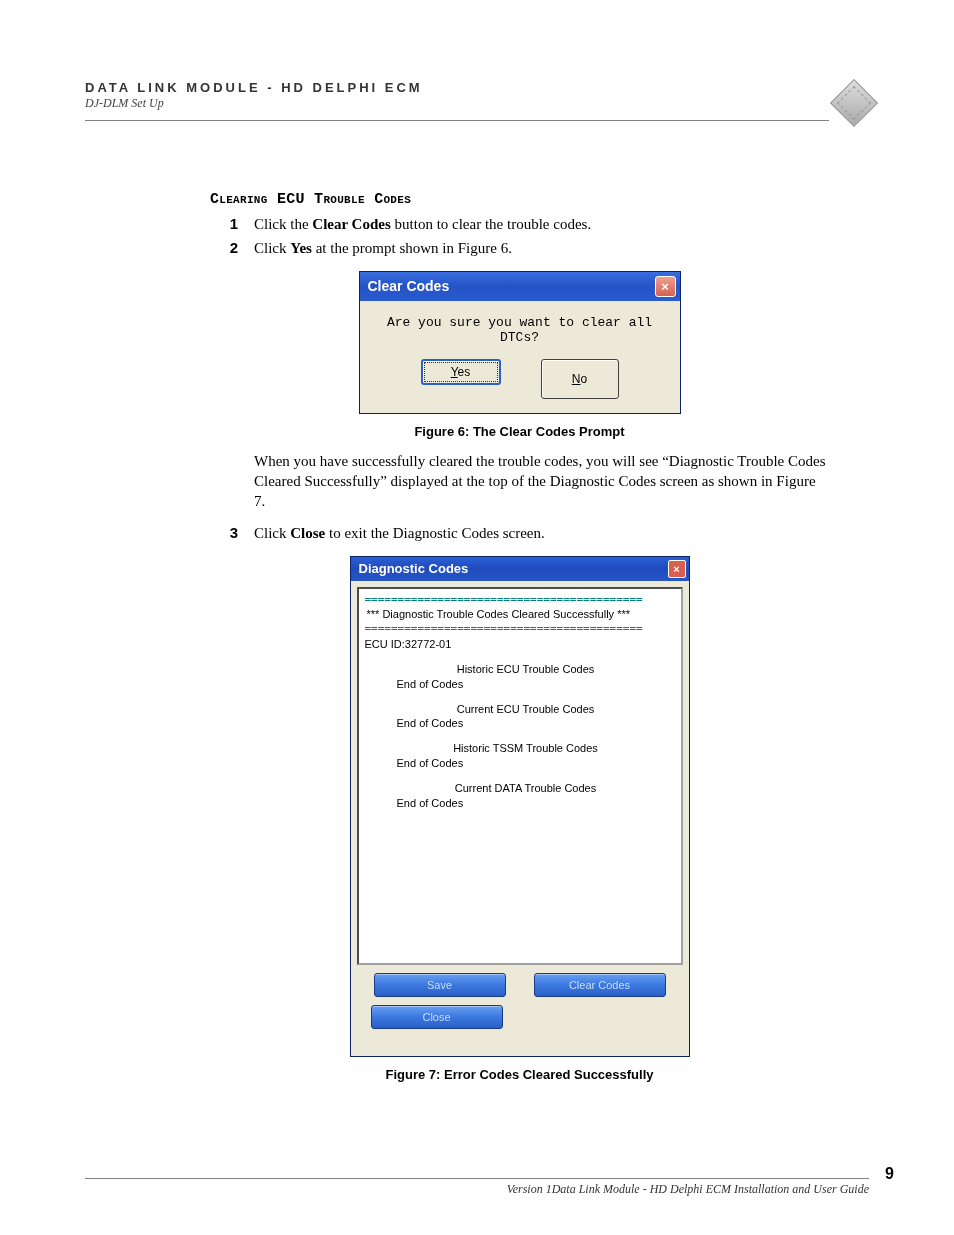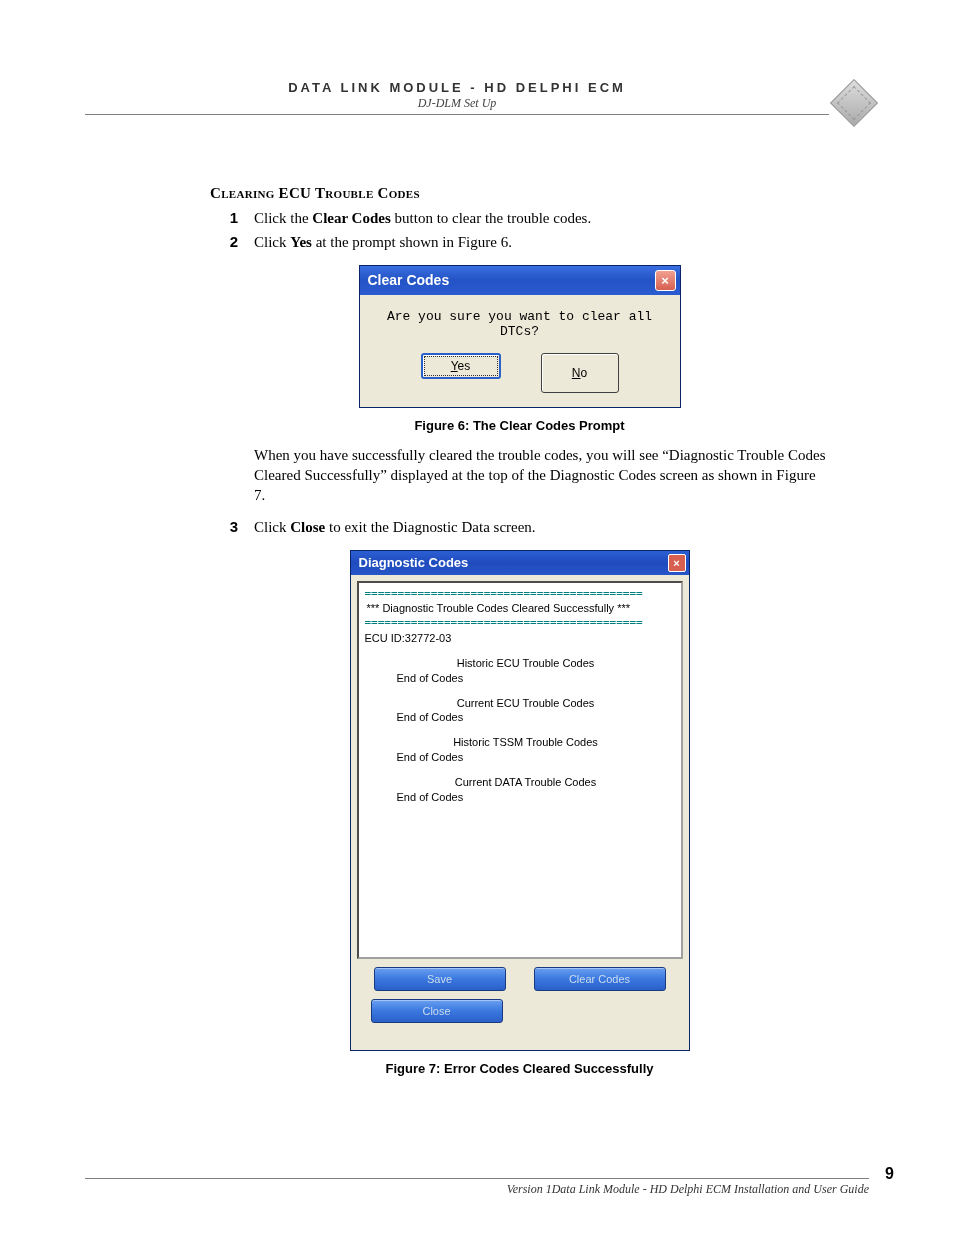--- a/index.html
+++ b/index.html
@@ -10,23 +10,23 @@
     font-family: Georgia, 'Times New Roman', serif;
     color: #000;
     position: relative;
   }
   .page {
     padding: 80px 85px 50px 85px;
     height: 100%;
     position: relative;
   }
   .header {
-    text-align: center;
+    text-align: left;
     border-bottom: 1.5px solid #808080;
-    padding-bottom: 3px;
+    padding-bottom: 9px;
     position: relative;
     margin-right: 40px;
   }
   .header-title {
     font-family: 'Arial', sans-serif;
     font-size: 13px;
     font-weight: bold;
     letter-spacing: 3px;
     color: #333;
   }
@@ -50,21 +50,21 @@
   .header-icon::after {
     content: "";
     position: absolute;
     inset: 4px;
     border: 1px dashed #999;
   }
 
   .content { margin-top: 70px; margin-left: 125px; margin-right: 40px; }
 
   .section-title {
-    font-family: Liberation Serif, serif;
+    font-family: Liberation Mono, monospace;
     font-weight: bold;
     font-size: 15px;
     font-variant: small-caps;
     letter-spacing: 0.3px;
     margin-bottom: 6px;
   }
 
   ol.steps { list-style: none; padding: 0; }
   ol.steps > li {
     display: flex;
@@ -284,36 +284,36 @@
       </div>
       <div class="fig-caption">Figure 6: The Clear Codes Prompt</div>
     </div>
 
     <div class="para">When you have successfully cleared the trouble codes, you will see “Diagnostic Trouble Codes Cleared Successfully” displayed at the top of the Diagnostic Codes screen as shown in Figure 7.</div>
 
     <ol class="steps">
       <li>
         <span class="step-num">3</span>
         <span class="step-text">
-          <span>Click </span><b>Close</b><span> to exit the Diagnostic Data screen.</span>
+          <span>Click </span><b>Close</b><span> to exit the Diagnostic Codes screen.</span>
         </span>
       </li>
     </ol>
 
     <div class="fig-wrap">
       <div class="dialog2">
         <div class="titlebar">
           <span>Diagnostic Codes</span>
           <span class="closebox2">×</span>
         </div>
         <div class="listbox">
           <div class="hr">==========================================</div>
           <div class="msg">*** Diagnostic Trouble Codes Cleared Successfully ***</div>
           <div class="hr">==========================================</div>
-          <div>ECU ID:32772-03</div>
+          <div>ECU ID:32772-01</div>
 
           <div class="codeblk">
             <div class="t">Historic ECU Trouble Codes</div>
             <div class="e">End of Codes</div>
           </div>
           <div class="codeblk">
             <div class="t">Current ECU Trouble Codes</div>
             <div class="e">End of Codes</div>
           </div>
           <div class="codeblk">

